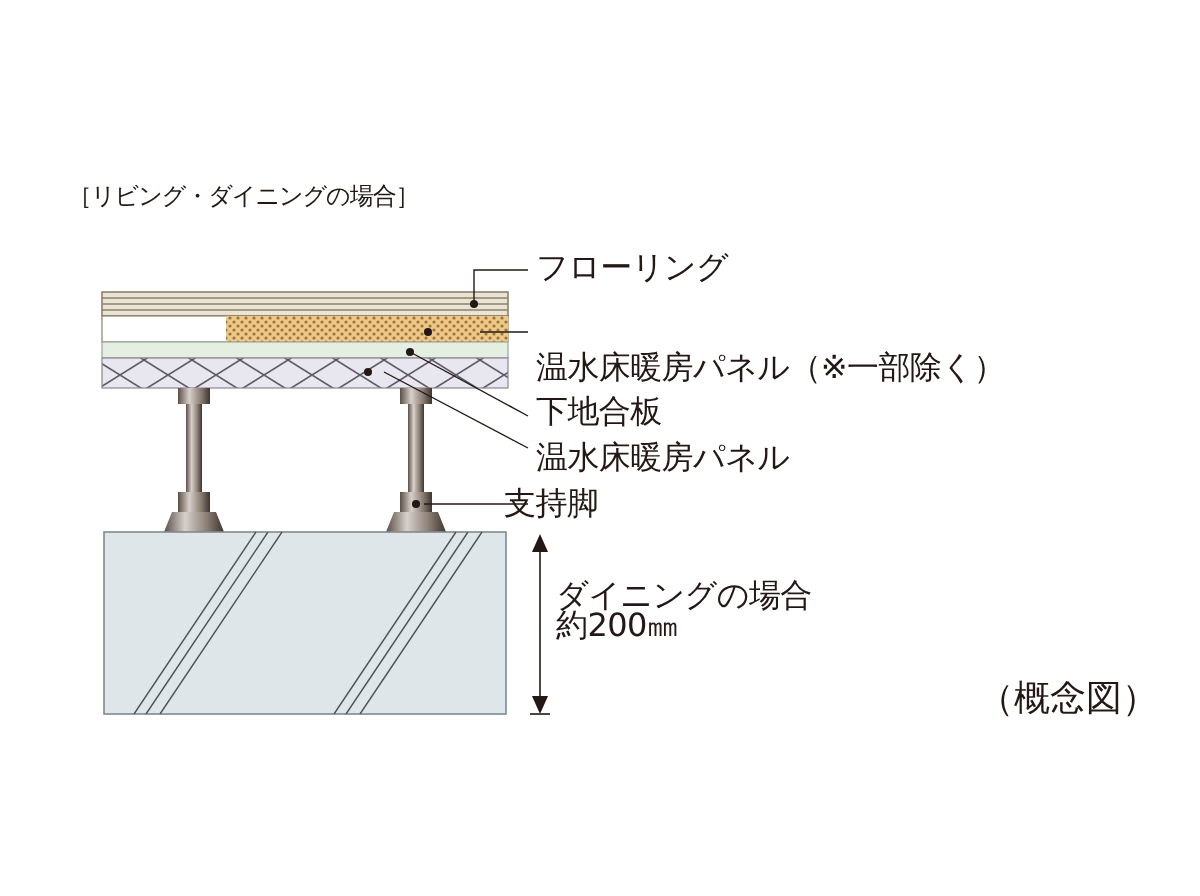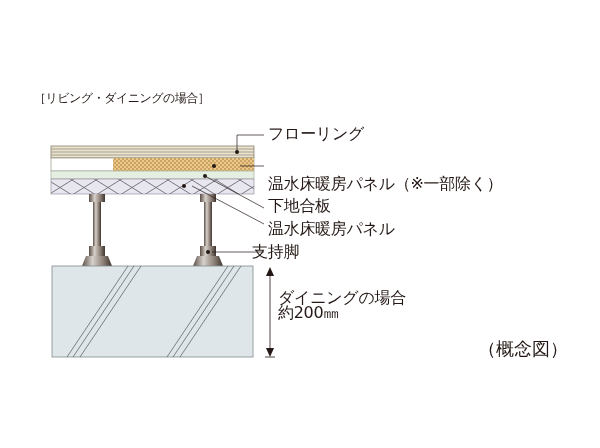--- a/index.html
+++ b/index.html
@@ -1,20 +1,20 @@
 <!DOCTYPE html>
 <html><head>
   <meta charset="utf-8">
   <style>
     html, body { margin: 0; padding: 0; background: #ffffff; }
     body { width: 600px; height: 448px; position: relative; overflow: hidden;
            font-family: "DejaVu Sans", sans-serif; color: #231815; }
     .title { position: absolute; left: 34px; top: 90px; font-size: 12px; letter-spacing: -0.5px; color: #231815; white-space: nowrap; }
     .label { position: absolute; font-size: 16px; letter-spacing: -0.3px; white-space: nowrap; color: #231815; }
-    .note { position: absolute; font-size: 18px; white-space: nowrap; color: #231815; }
+    .note { position: absolute; font-size: 18px; white-space: nowrap; color: #231815; margin-left: 11px; }
     svg.diagram { position: absolute; left: 0; top: 0; }
   </style>
 </head>
 <body>
 
 <svg class="diagram" width="600" height="448" viewBox="0 0 600 448">
   <defs>
     <pattern id="dots" width="4" height="4" patternUnits="userSpaceOnUse">
       <rect width="4" height="4" fill="#ecc987"></rect>
       <circle cx="1" cy="1" r="0.8" fill="#a0703a"></circle>

